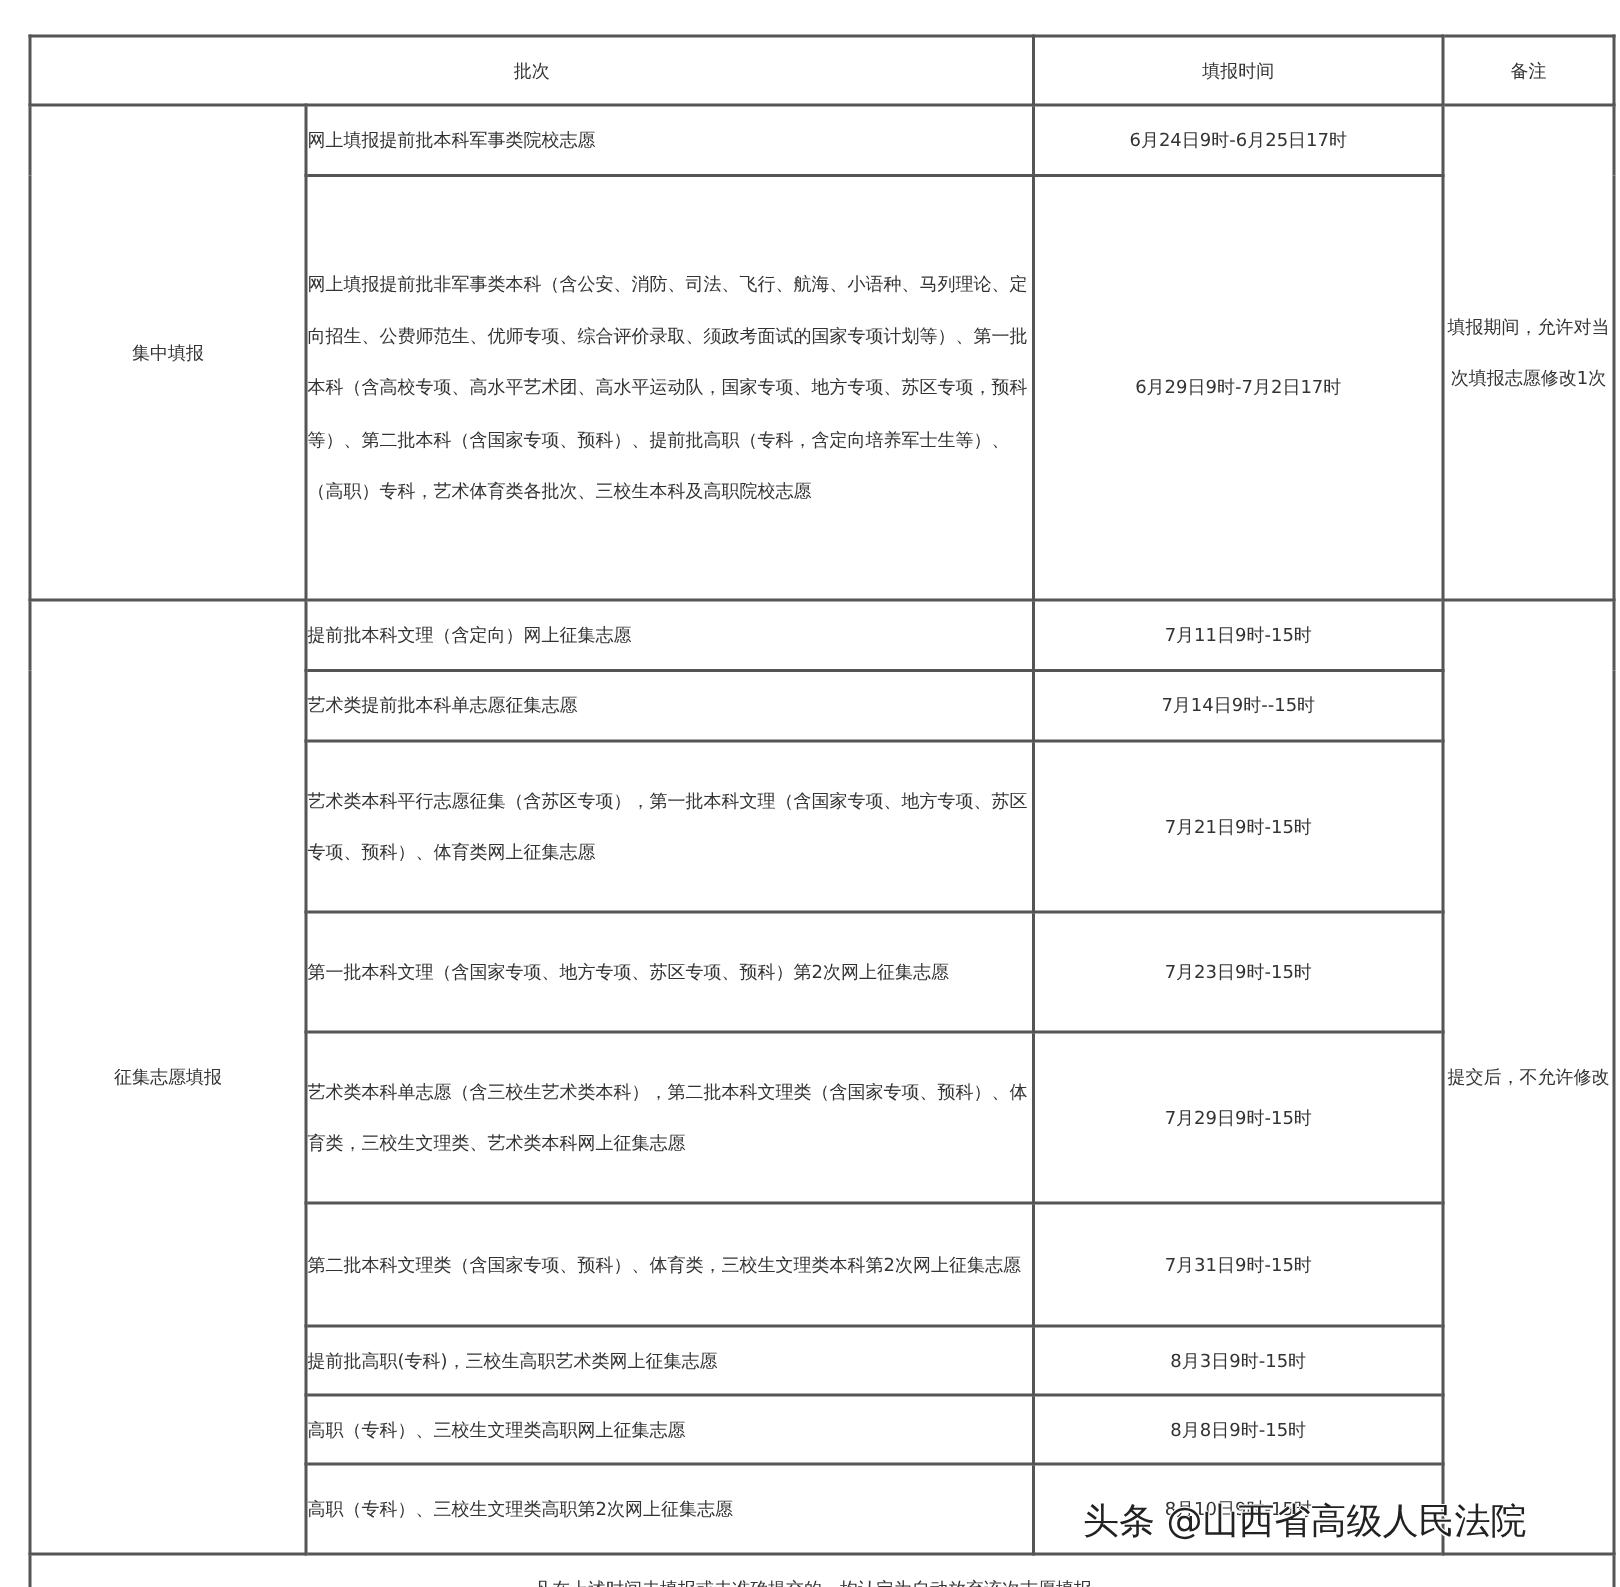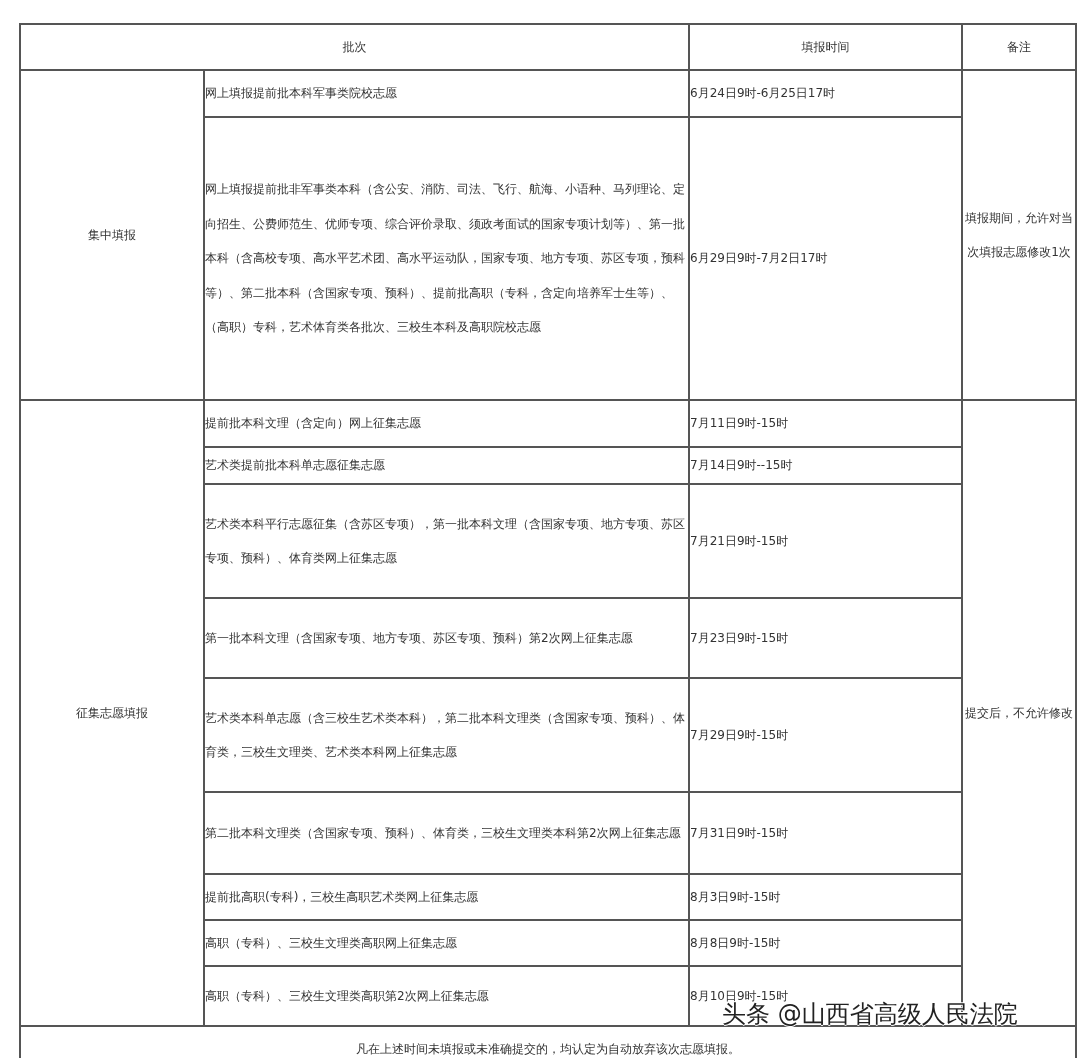--- a/index.html
+++ b/index.html
@@ -4,21 +4,21 @@
 <style>
   html, body { margin: 0; padding: 0; background: #ffffff; }
   body { width: 1080px; height: 1058px; position: relative; overflow: hidden;
          font-family: "DejaVu Sans", "Liberation Sans", sans-serif; color: #333333; }
   table.sched { position: absolute; left: 19px; top: 23px; width: 1056px;
                 border-collapse: collapse; table-layout: fixed; font-size: 12px; }
   table.sched td, table.sched th { border: 2px solid #555555; padding: 0; font-weight: normal; }
   th { height: 44px; text-align: center; vertical-align: middle; }
   td.group { text-align: center; vertical-align: middle; line-height: 34px; font-family: Liberation Serif, serif; }
   td.batch { padding: 4px 8px 4px 8px; line-height: 34.5px; vertical-align: middle; text-align: left; border-radius: 18px; }
-  td.time { text-align: left; vertical-align: middle; }
+  td.time { text-align: center; vertical-align: middle; }
   td.note { padding: 0 6px; vertical-align: middle; line-height: 34px; text-align: center; }
   td.footer { text-align: center; vertical-align: middle; height: 44px; margin-left: 17px; }
   .watermark { position: absolute; left: 722px; top: 998px; font-size: 24px; color: #222222;
                letter-spacing: 0px; pointer-events: none;
                text-shadow: -1px 0 #fff, 1px 0 #fff, 0 -1px #fff, 0 1px #fff; }
 </style>
 </head>
 <body>
 
 <table class="sched">
@@ -49,21 +49,21 @@
     </tr>
 
     <tr style="height:47px">
       <td rowspan="9" class="group">
         <span style="display:inline-block;width:80px;word-break:break-all;">征集志愿填报</span>
       </td>
       <td class="batch">提前批本科文理（含定向）网上征集志愿</td>
       <td class="time">7月11日9时-15时</td>
       <td rowspan="9" class="note">提交后，不允许修改</td>
     </tr>
-    <tr style="height:37px">
+    <tr style="height:47px">
       <td class="batch">艺术类提前批本科单志愿征集志愿</td>
       <td class="time">7月14日9时--15时</td>
     </tr>
     <tr style="height:114px">
       <td class="batch">艺术类本科平行志愿征集（含苏区专项），第一批本科文理（含国家专项、地方专项、苏区专项、预科）、体育类网上征集志愿</td>
       <td class="time">7月21日9时-15时</td>
     </tr>
     <tr style="height:80px">
       <td class="batch">第一批本科文理（含国家专项、地方专项、苏区专项、预科）第2次网上征集志愿</td>
       <td class="time">7月23日9时-15时</td>

